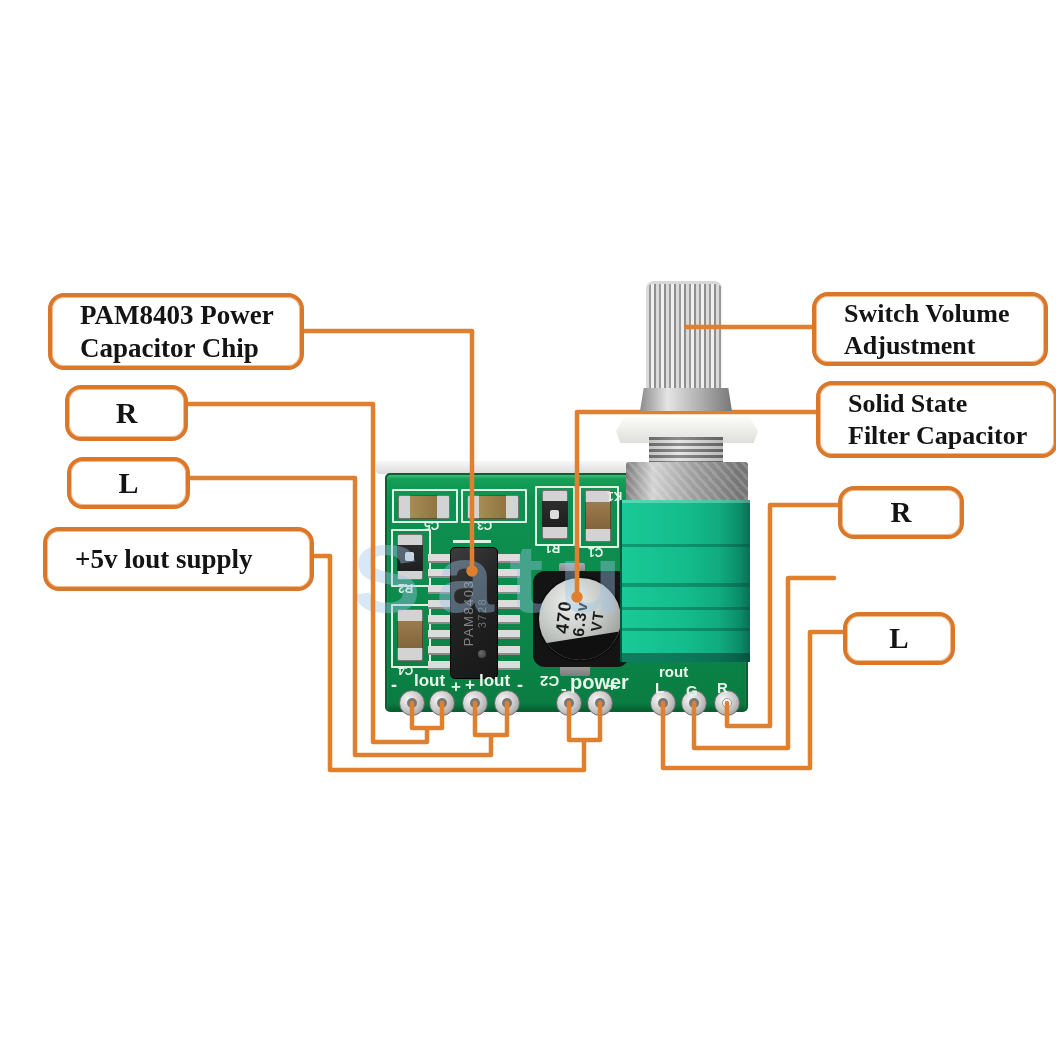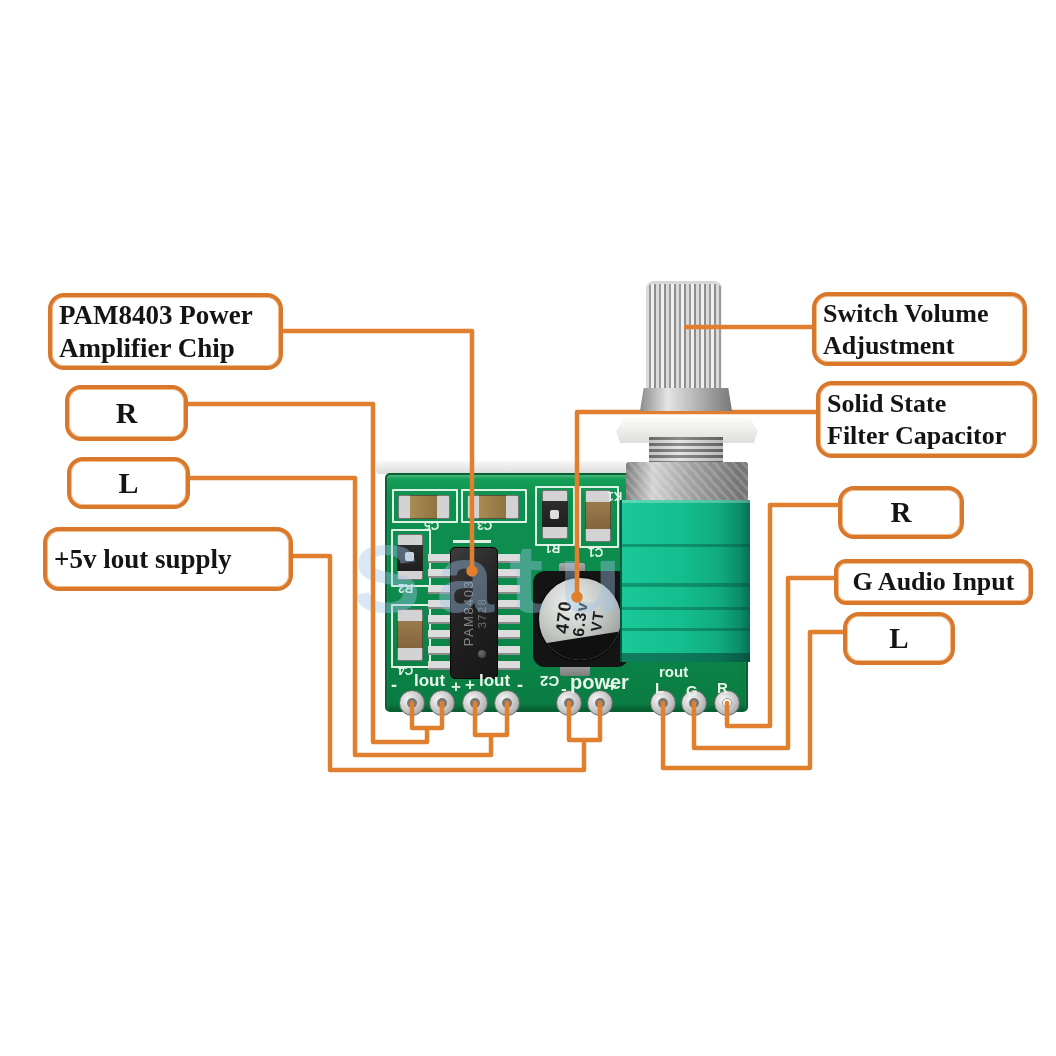--- a/index.html
+++ b/index.html
@@ -5,21 +5,21 @@
   html,body{margin:0;padding:0;background:#fff;}
   .scene{position:relative;width:1056px;height:1056px;background:#ffffff;overflow:hidden;
          font-family:"Liberation Sans",sans-serif;}
 
   
   .callout{position:absolute;background:#fff;border:4px solid #d9772b;border-radius:16px;
            box-shadow:0 0 0 1px #f0bd8d inset;display:flex;flex-direction:column;justify-content:center;
            font-family:"Liberation Serif",serif;font-weight:700;color:#141414;z-index:6;}
   .callout .ln{white-space:nowrap;}
   .callout.center{align-items:center;text-align:center;}
-  .callout.left{align-items:flex-start;padding-left:7px;}
+  .callout.left{align-items:flex-start;padding-left:28px;}
 
   
   .board{position:absolute;left:385px;top:473px;width:363px;height:239px;z-index:1;
          background:linear-gradient(180deg,#15a258 0%,#0d9050 10%,#0c8a4b 55%,#0a7c41 100%);
          border:2px solid #07602f;border-radius:5px;box-sizing:border-box;
          box-shadow:inset 0 2px 3px rgba(255,255,255,.25), inset 0 -3px 4px rgba(0,0,0,.25);}
   .boardshadow{position:absolute;left:376px;top:461px;width:256px;height:13px;z-index:0;
          background:linear-gradient(180deg,rgba(0,0,0,.03),rgba(0,0,0,.14));border-radius:4px;}
   .silkbox{position:absolute;border:2px solid #dff0e4;background:transparent;z-index:2;border-radius:1px;}
   .silktx{position:absolute;color:#e6f4ea;font-weight:700;z-index:2;line-height:1;}
@@ -235,21 +235,21 @@
     <div class="ridge" style="top:128px;"></div>
     <div class="pot-lip"></div>
   </div>
 
   <svg class="lines over" viewBox="0 0 1056 1056">
     <path d="M812 327 H686" fill="none" stroke="#e0802e" stroke-width="4.5" stroke-linecap="round"></path>
   </svg>
 
   <div class="callout left" style="left:48px;top:293px;width:220px;height:69px;font-size:27px;line-height:33px;">
     <span class="ln">PAM8403 Power</span>
-    <span class="ln">Amplifier Chip</span>
+    <span class="ln">Capacitor Chip</span>
   </div>
 
   <div class="callout center" style="left:65px;top:385px;width:115px;height:48px;font-size:30px;">
     <span class="ln">R</span>
   </div>
 
   <div class="callout center" style="left:67px;top:457px;width:115px;height:44px;font-size:30px;">
     <span class="ln">L</span>
   </div>
 
@@ -264,21 +264,18 @@
 
   <div class="callout left" style="left:816px;top:381px;width:206px;height:69px;font-size:26px;line-height:32px;">
     <span class="ln">Solid State</span>
     <span class="ln">Filter Capacitor</span>
   </div>
 
   <div class="callout center" style="left:838px;top:486px;width:118px;height:45px;font-size:29px;">
     <span class="ln">R</span>
   </div>
 
-  <div class="callout center" style="left:834px;top:559px;width:191px;height:38px;font-size:26px;border-radius:12px;">
-    <span class="ln">G Audio Input</span>
-  </div>
 
   <div class="callout center" style="left:843px;top:612px;width:104px;height:45px;font-size:29px;">
     <span class="ln">L</span>
   </div>
 
 </div>
 
 </body></html>

